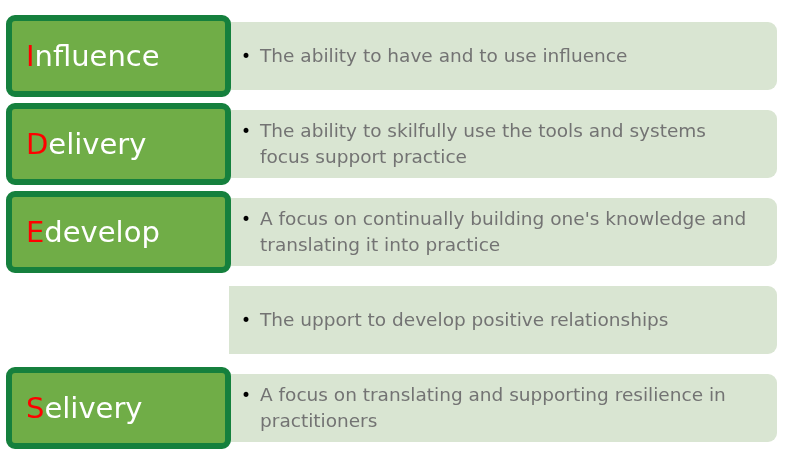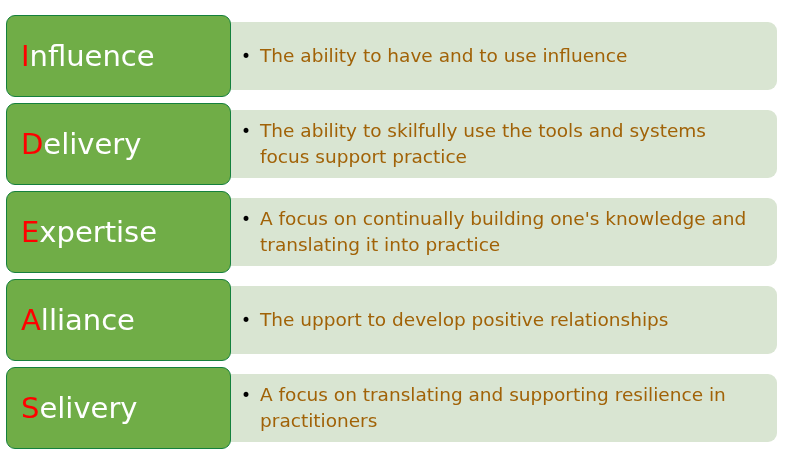--- a/index.html
+++ b/index.html
@@ -3,33 +3,33 @@
   <meta charset="utf-8">
   <style>
     html, body { margin: 0; padding: 0; background: #ffffff; }
     body { width: 791px; height: 459px; position: relative; overflow: hidden;
            font-family: "DejaVu Sans", "Liberation Sans", sans-serif; }
     .row { position: absolute; left: 0; width: 791px; height: 82px; }
     .label-box {
       position: absolute; left: 6px; top: 0; width: 225px; height: 82px;
       background: #70AD47; border-radius: 9px; box-sizing: border-box;
       display: flex; align-items: center; padding-left: 14px; z-index: 2;
-      border: 1px solid #15803d;
+      border: 6px solid #15803d;
     }
     .label-text { font-size: 29px; color: #ffffff; letter-spacing: 0px; line-height: 1; }
     .label-first { color: #FF0000; }
     .desc-box {
       position: absolute; left: 229px; top: 7px; width: 548px; height: 68px;
       background: #D9E5D2; border-radius: 0 9px 9px 0; box-sizing: border-box;
       display: flex; align-items: center; padding-left: 12px; padding-right: 20px;
       z-index: 1;
     }
     .bullet { font-size: 17px; color: #000; margin-right: 9px; align-self: flex-start; line-height: 26px; }
     .desc-inner { display: flex; align-items: flex-start; }
-    .desc-text { font-size: 18.5px; color: #a16207; line-height: 26px; }
+    .desc-text { font-size: 18.5px; color: #737373; line-height: 26px; }
   </style>
 </head>
 <body>
 
 <div>
 
   <div class="row" style="top:15px;">
     <div class="label-box">
       <span class="label-text"><span class="label-first">I</span><span>nfluence</span></span>
     </div>
@@ -48,34 +48,31 @@
     <div class="desc-box">
       <div class="desc-inner">
         <span class="bullet">•</span>
         <span class="desc-text">The ability to skilfully use the tools and systems focus support practice</span>
       </div>
     </div>
   </div>
 
   <div class="row" style="top:191px;">
     <div class="label-box">
-      <span class="label-text"><span class="label-first">E</span><span>xpertise</span></span>
+      <span class="label-text"><span class="label-first">E</span><span>develop</span></span>
     </div>
     <div class="desc-box">
       <div class="desc-inner">
         <span class="bullet">•</span>
         <span class="desc-text">A focus on continually building one's knowledge and translating it into practice</span>
       </div>
     </div>
   </div>
 
   <div class="row" style="top:279px;">
-    <div class="label-box">
-      <span class="label-text"><span class="label-first">A</span><span>lliance</span></span>
-    </div>
     <div class="desc-box">
       <div class="desc-inner">
         <span class="bullet">•</span>
         <span class="desc-text">The upport to develop positive relationships</span>
       </div>
     </div>
   </div>
 
   <div class="row" style="top:367px;">
     <div class="label-box">

